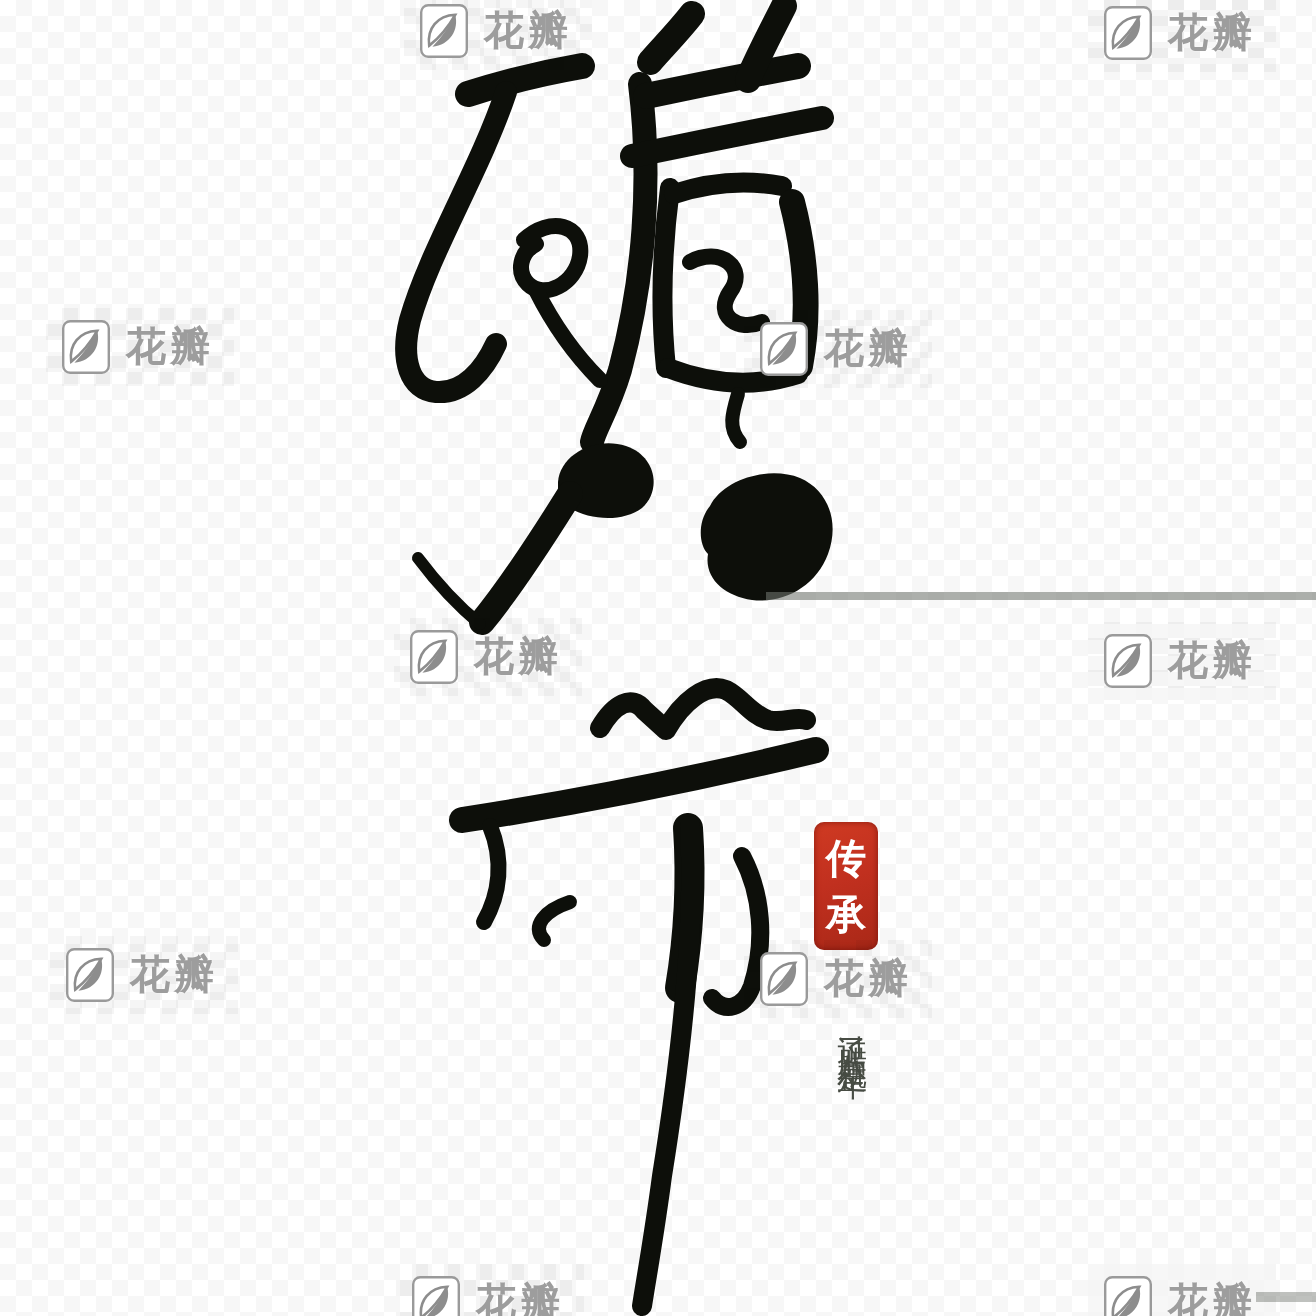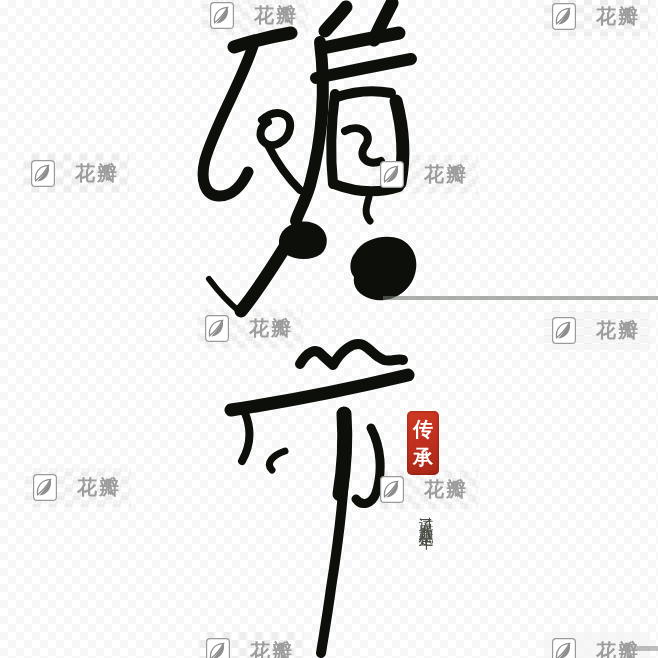--- a/index.html
+++ b/index.html
@@ -42,21 +42,21 @@
   }
   
   .tagline{
     position:absolute;left:409px;top:505px;width:26px;height:140px;z-index:2;
     writing-mode:vertical-rl;text-orientation:upright;
     font-size:15px;letter-spacing:3px;color:#383d34;opacity:.92;
     font-family:"DejaVu Serif", serif;
   }
   
   .wm{
-    position:absolute;z-index:3;display:flex;align-items:center;gap:20px;
+    position:absolute;z-index:3;display:flex;align-items:center;gap:8px;
     height:27px;
   }
   .wm::before{ 
     content:"";position:absolute;left:-8px;top:-6px;right:-10px;bottom:-6px;z-index:-1;
     background-image:
       linear-gradient(45deg, rgba(0,0,0,.05) 25%, transparent 25%, transparent 75%, rgba(0,0,0,.05) 75%),
       linear-gradient(45deg, rgba(0,0,0,.05) 25%, transparent 25%, transparent 75%, rgba(0,0,0,.05) 75%);
     background-size:16px 16px;background-position:0 0, 8px 8px;opacity:.8;
   }
   .wm-logo{width:24px;height:27px;display:inline-block;}

